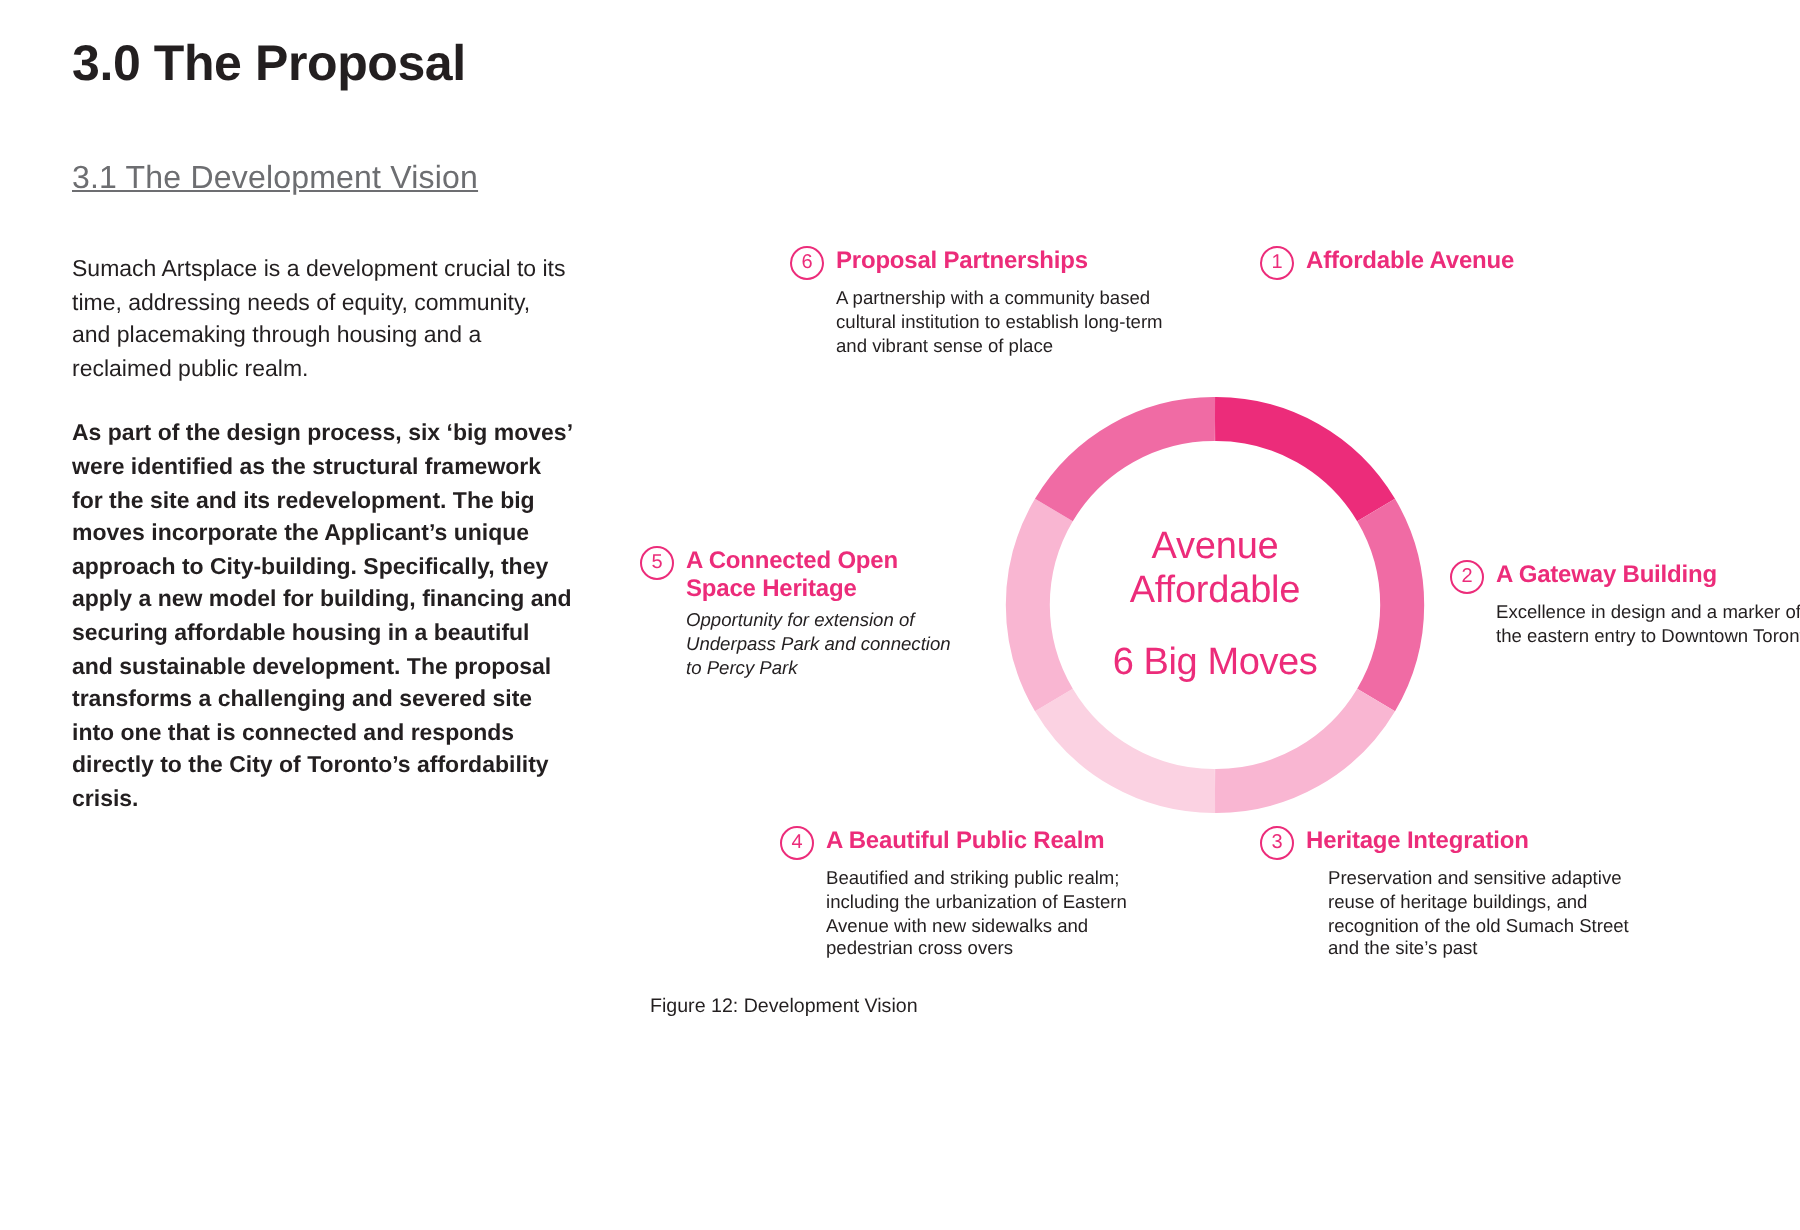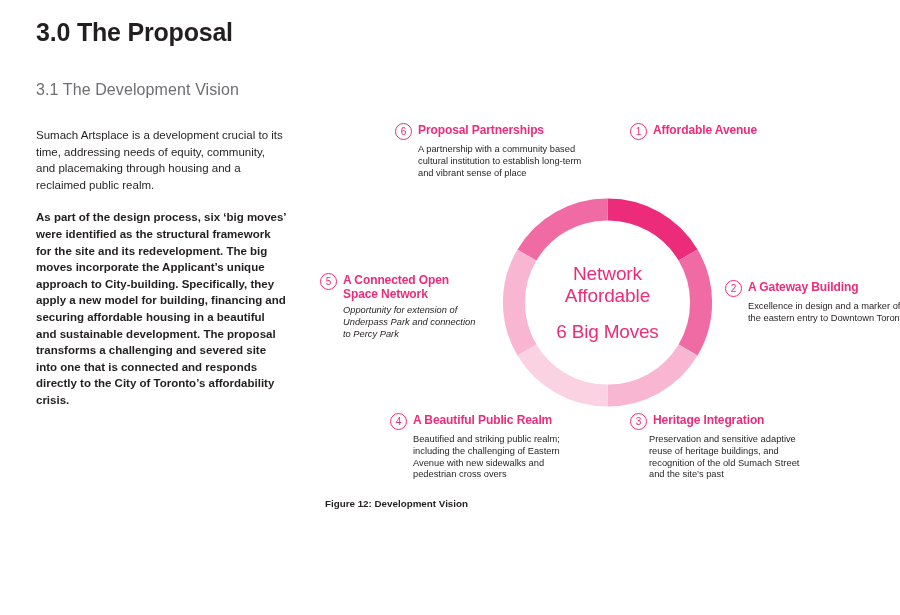--- a/index.html
+++ b/index.html
@@ -34,20 +34,21 @@
     letter-spacing: -0.2px;
     color: #231f20;
     margin: 0 0 34px 0;
   }
   .section-title {
     font-size: 16px;
     font-weight: normal;
     color: #6d6e71;
     margin: 0 0 28px 0;
     letter-spacing: 0.1px;
+    text-decoration: underline;
   }
   .body-para {
     font-size: 11.5px;
     line-height: 16.6px;
     color: #231f20;
     margin: 0 0 16px 0;
   }
   .body-para.bold {
     font-weight: bold;
   }
@@ -135,37 +136,37 @@
   }
   
   .c1 { left: 330px; top: 18px; }
   .c1 .head, .c1 .callout-desc { text-align: left; }
   .c1 .callout-desc { margin-left: 23px; }
 
   .c2 { left: 425px; top: 175px; }
   .c2 .callout-desc { margin-left: 23px; }
 
   .c3 { left: 330px; top: 308px; }
-  .c3 .callout-desc { margin-left: 19px; }
+  .c3 .callout-desc { margin-left: 34px; }
 
   .c4 { left: 90px; top: 308px; width: 200px; }
   .c4 .callout-desc { margin-left: 23px; }
 
   .c5 { left: 20px; top: 168px; width: 165px; }
   .c5 .callout-desc { margin-left: 23px; font-style: italic; }
 
   .c6 { left: 95px; top: 18px; width: 190px; }
   .c6 .callout-desc { margin-left: 23px; }
 
   .figure-caption {
     position: absolute;
     left: 325px;
     top: 498px;
     font-size: 9.8px;
-    font-weight: bold;
+    font-weight: normal;
     color: #231f20;
   }
 </style>
 </head>
 <body>
 
 <div class="page">
 
   <div class="left-col">
     <h1 class="doc-title">3.0 The Proposal</h1>
@@ -188,21 +189,21 @@
           <path d="M 193.05 160.0 A 93 93 0 0 1 112.5 205.5" stroke="#f9b6d2"></path>
 
           <path d="M 112.5 205.5 A 93 93 0 0 1 31.95 160.0" stroke="#fbd2e2"></path>
 
           <path d="M 31.95 160.0 A 93 93 0 0 1 31.95 65.0" stroke="#f9b6d2"></path>
 
           <path d="M 31.95 65.0 A 93 93 0 0 1 112.5 19.5" stroke="#f06ba4"></path>
         </g>
       </svg>
       <div class="ring-center">
-        <div class="center-name">Network</div>
+        <div class="center-name">Avenue</div>
         <div class="center-name">Affordable</div>
         <div class="center-sub">6 Big Moves</div>
       </div>
     </div>
 
     <div class="callout c1">
       <div class="head">
         <span class="num-badge">1</span>
         <span class="callout-title">Affordable Avenue</span>
       </div>
@@ -222,27 +223,27 @@
         <span class="callout-title">Heritage Integration</span>
       </div>
       <div class="callout-desc">Preservation and sensitive adaptive reuse of heritage buildings, and recognition of the old Sumach Street and the site’s past</div>
     </div>
 
     <div class="callout c4">
       <div class="head">
         <span class="num-badge">4</span>
         <span class="callout-title">A Beautiful Public Realm</span>
       </div>
-      <div class="callout-desc">Beautified and striking public realm; including the challenging of Eastern Avenue with new sidewalks and pedestrian cross overs</div>
+      <div class="callout-desc">Beautified and striking public realm; including the urbanization of Eastern Avenue with new sidewalks and pedestrian cross overs</div>
     </div>
 
     <div class="callout c5">
       <div class="head">
         <span class="num-badge">5</span>
-        <span class="callout-title">A Connected Open Space Network</span>
+        <span class="callout-title">A Connected Open Space Heritage</span>
       </div>
       <div class="callout-desc">Opportunity for extension of Underpass Park and connection to Percy Park</div>
     </div>
 
     <div class="callout c6">
       <div class="head">
         <span class="num-badge">6</span>
         <span class="callout-title">Proposal Partnerships</span>
       </div>
       <div class="callout-desc">A partnership with a community based cultural institution to establish long-term and vibrant sense of place</div>

